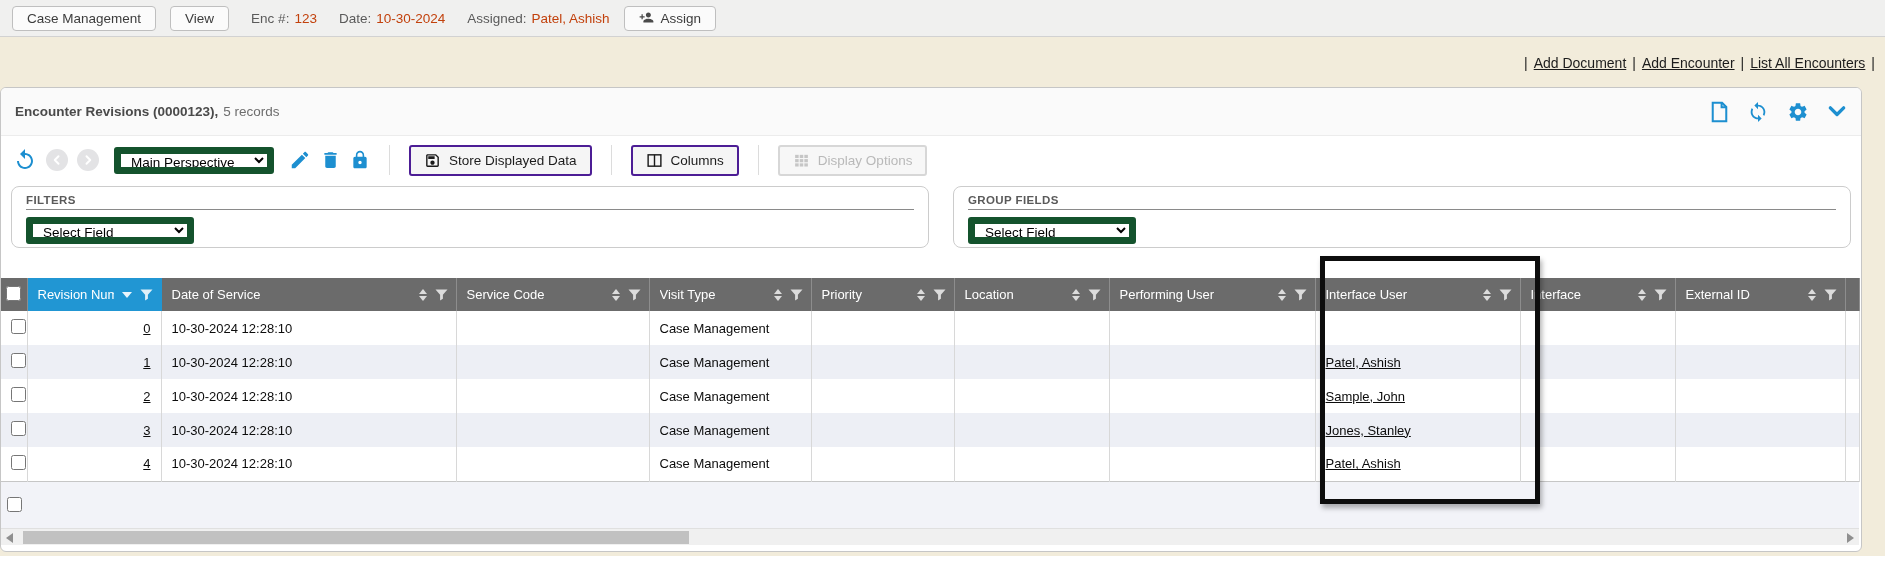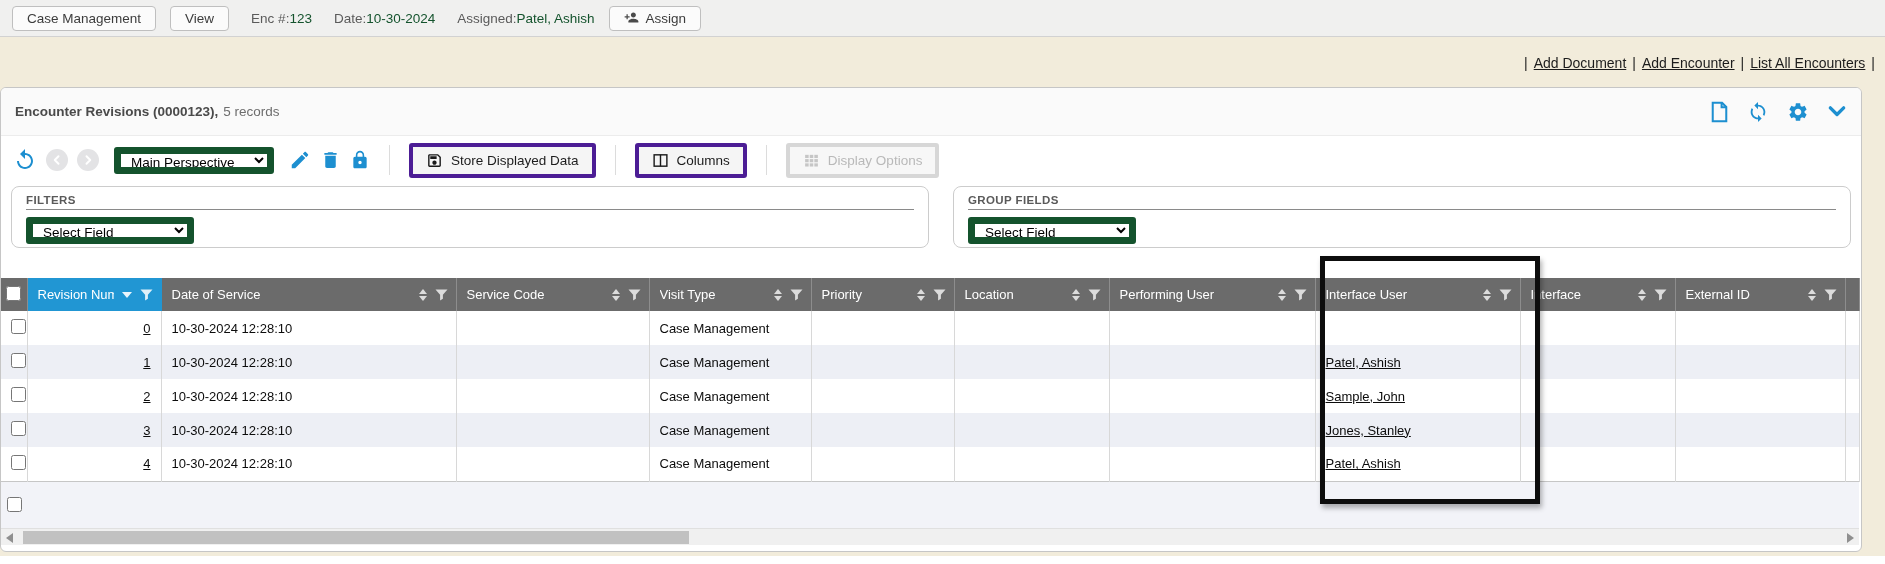--- a/index.html
+++ b/index.html
@@ -3,22 +3,22 @@
 <meta charset="utf-8">
 <style>
   * { margin:0; padding:0; box-sizing:border-box; }
   html,body { font-family:"Liberation Sans", sans-serif; }
   .screen { position:relative; width:1885px; height:556px; background:#f2ecdb; overflow:hidden; font-size:13px; color:#222; }
 
   
   .top-toolbar { position:absolute; left:0; top:0; width:1885px; height:37px; background:#f0f0ef; border-bottom:1px solid #d2d2d2; display:flex; align-items:center; padding:0 12px; gap:14px; }
   .tb-btn { display:inline-flex; align-items:center; gap:7px; background:#fbfbfb; border:1px solid #bfbfbf; border-radius:4px; padding:4px 14px; font-size:13.5px; color:#3c3c3c; cursor:pointer; }
   .tb-label { color:#5a5a5a; font-size:13.5px; }
-  .tb-value { color:#14532d; font-size:13.5px; }
-  .tb-pair { display:inline-flex; align-items:center; margin-left:8px; }
+  .tb-value { color:#c2410c; font-size:13.5px; }
+  .tb-pair { display:inline-flex; gap:5px; align-items:center; margin-left:8px; }
 
   
   .links-row { position:absolute; top:55px; right:10px; font-size:14px; color:#1c1c1c; display:flex; gap:6px; align-items:center; }
   .links-row a { color:#1c1c1c; text-decoration:underline; cursor:pointer; }
   .link-sep { color:#1c1c1c; }
 
   
   .panel { position:absolute; left:0; top:87px; width:1862px; height:465px; background:#ffffff; border:1px solid #c6c6c6; border-radius:6px; display:flex; flex-direction:column; overflow:hidden; }
   .panel-header { height:48px; display:flex; align-items:center; padding:0 14px; border-bottom:1px solid #ececec; background:#fafafa; }
   .panel-title { font-weight:bold; color:#4a4a4a; font-size:13.5px; }
@@ -26,21 +26,21 @@
   .panel-icons { margin-left:auto; display:flex; align-items:center; gap:18px; }
   .picon { cursor:pointer; display:inline-flex; }
 
   
   .ptoolbar { height:48px; display:flex; align-items:center; padding:0 12px; gap:9px; }
   .icon-btn { display:inline-flex; align-items:center; justify-content:center; cursor:pointer; }
   .nav-circle { width:22px; height:22px; border-radius:50%; background:#e3e3e5; display:inline-flex; align-items:center; justify-content:center; }
   select.ui-select { height:27px; border:7px solid #14532d; border-radius:3px; background:#fff; font-family:"Liberation Sans",sans-serif; font-size:13.5px; padding:0 6px; }
   .persp-select { width:160px; margin:0 6px; }
   .vsep { width:1px; height:30px; background:#dcdcdc; margin:0 10px; }
-  .push-btn { display:inline-flex; align-items:center; gap:8px; background:#f5f5f5; border:4px solid #4c1d95; border-radius:3px; padding:5px 13px; font-size:13.5px; color:#1c1c1c; cursor:pointer; }
+  .push-btn { display:inline-flex; align-items:center; gap:8px; background:#f5f5f5; border:2px solid #4c1d95; border-radius:3px; padding:5px 13px; font-size:13.5px; color:#1c1c1c; cursor:pointer; }
   .push-btn.disabled { border-color:#d7d7d7; color:#b9b9b9; background:#f7f7f7; cursor:default; }
 
   
   .filters-row { height:70px; display:flex; padding:2px 10px 0 10px; gap:24px; }
   .group-box { border:1px solid #cccccc; border-radius:8px; padding:7px 14px 8px 14px; height:62px; background:#fff; }
   .group-box.left { width:925px; }
   .group-box.right { width:905px; }
   .group-label { font-size:11.5px; font-weight:bold; color:#5a5a5a; letter-spacing:.4px; border-bottom:1px solid #8a8a8a; padding-bottom:3px; margin-bottom:7px; }
   .field-select { width:168px; }
 

